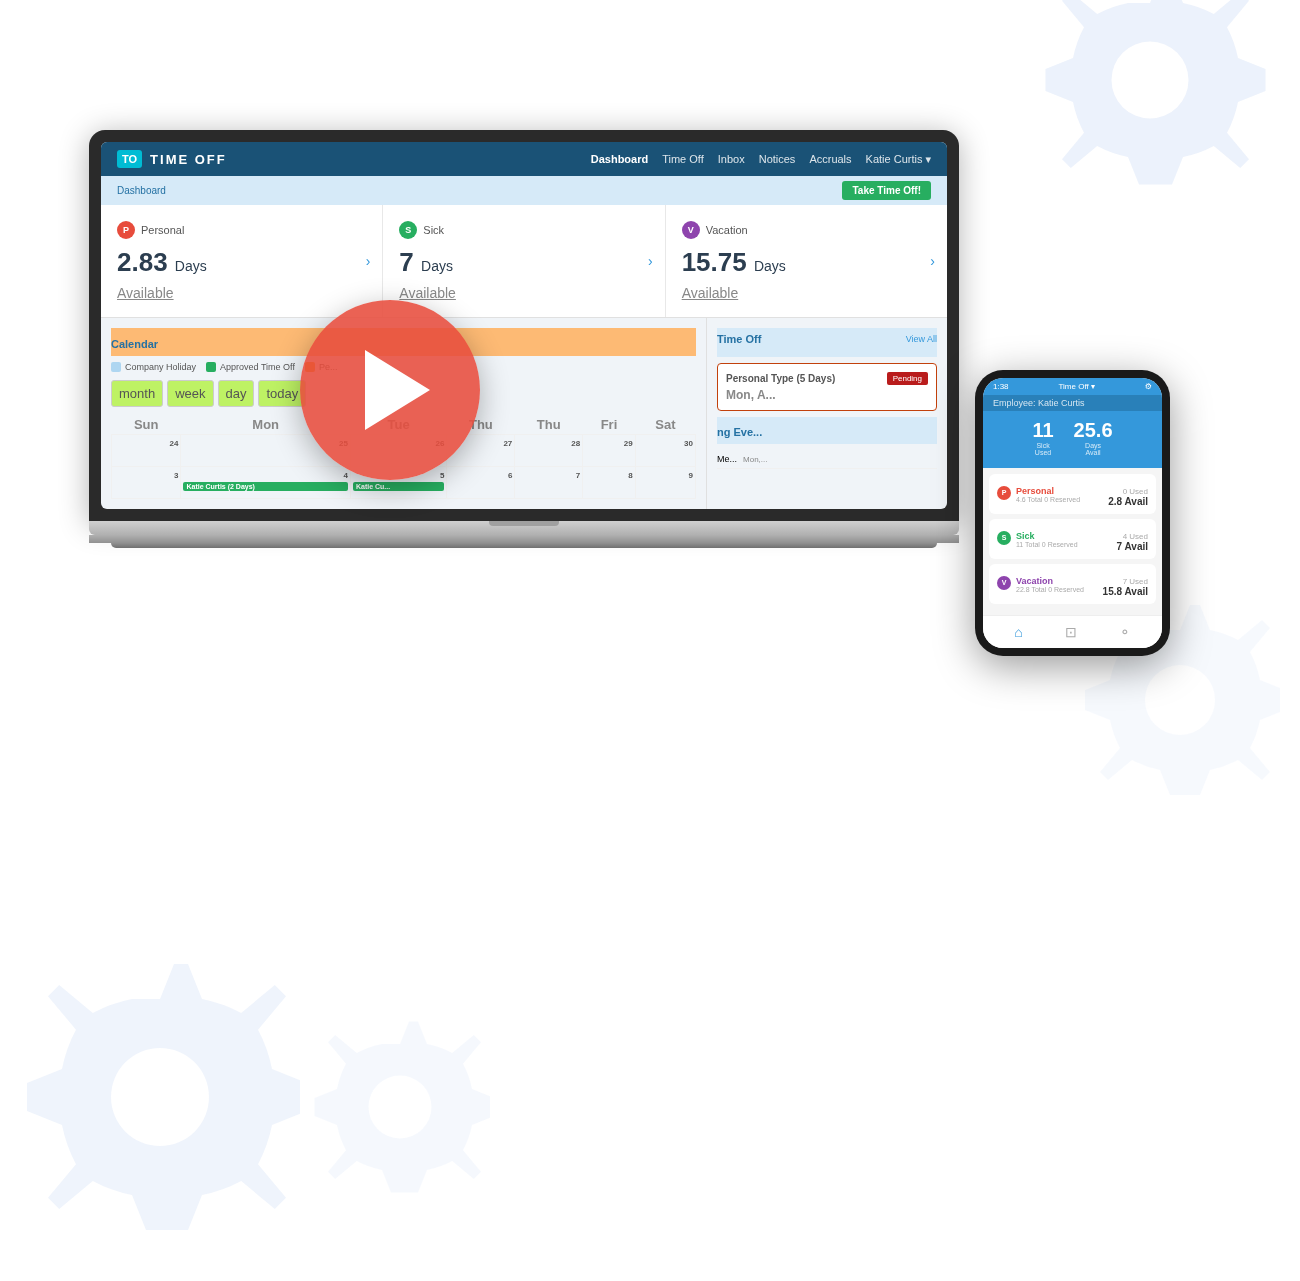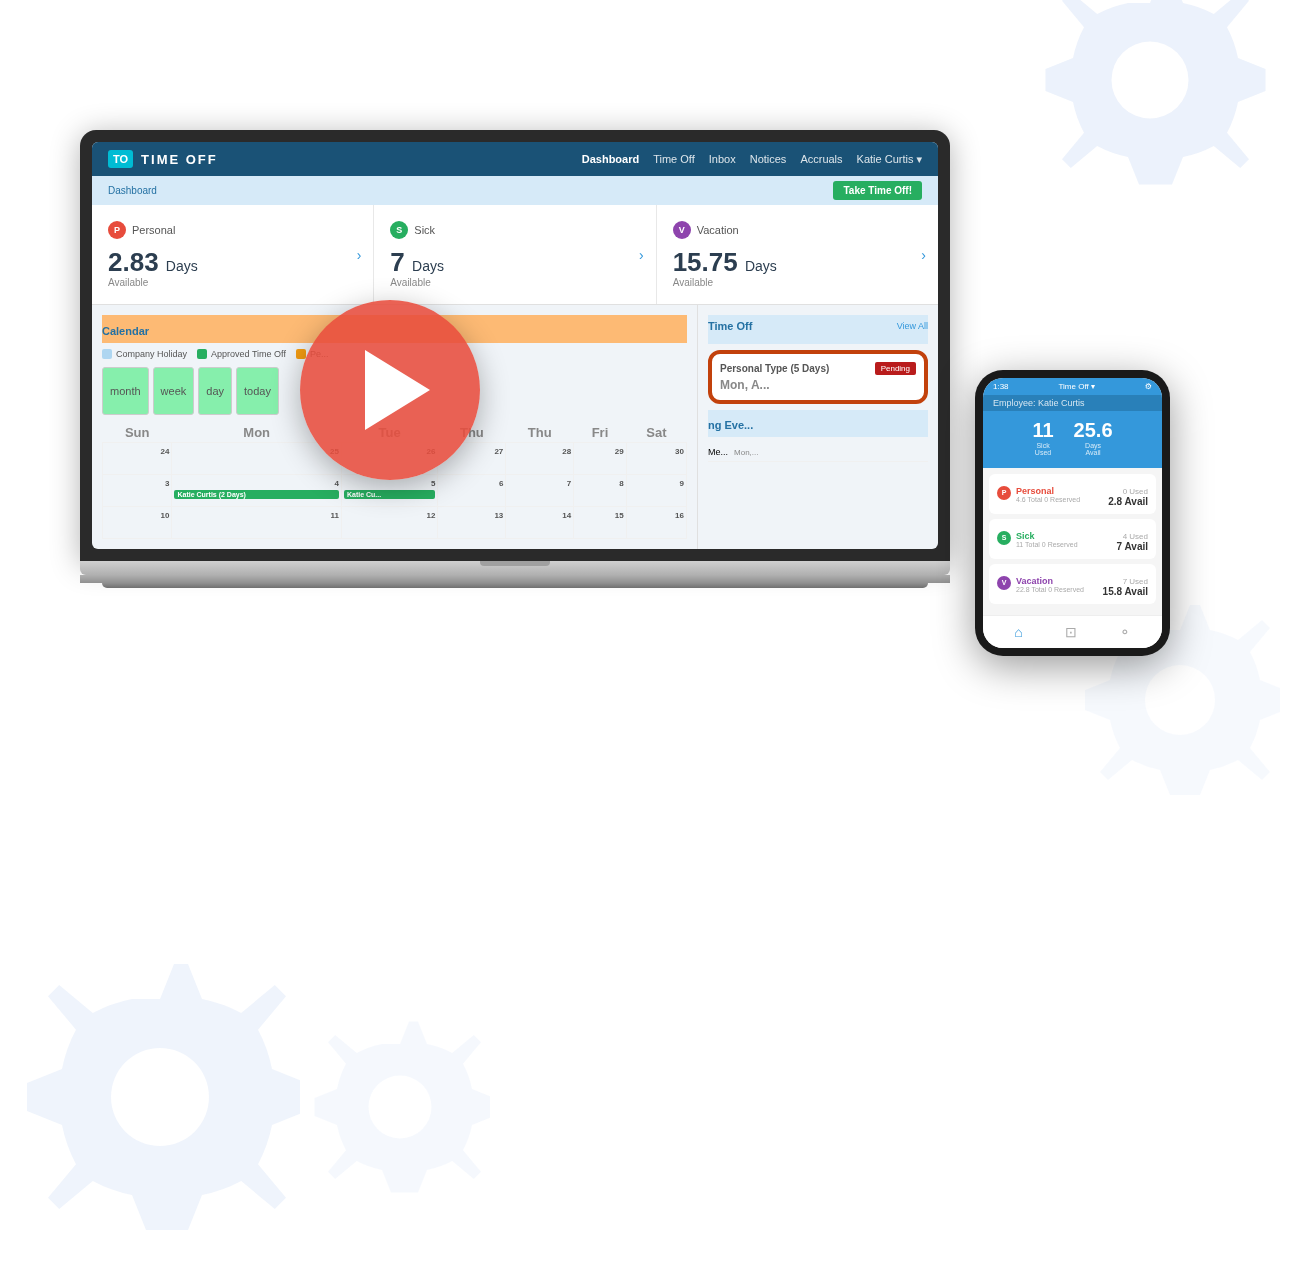--- a/index.html
+++ b/index.html
@@ -16,21 +16,21 @@
     .scene {
       position: relative;
       width: 1300px;
       height: 1281px;
     }
 
     
     .laptop {
       position: absolute;
       top: 130px;
-      left: 80px;
+      left: 89px;
       width: 870px;
     }
 
     .laptop-screen-outer {
       background: #2a2a2a;
       border-radius: 16px 16px 0 0;
       padding: 12px;
       box-shadow: 0 4px 30px rgba(0,0,0,0.3);
     }
 
@@ -160,23 +160,24 @@
       color: #2c3e50;
       line-height: 1;
     }
 
     .days-unit {
       font-size: 14px;
       font-weight: 400;
     }
 
     .days-label {
-      font-size: 10px;
+      font-size: 14px;
       color: #888;
-      margin-top: 2px;
+      margin-top: 10px;
+      text-decoration: underline;
     }
 
     .card-arrow {
       position: absolute;
       right: 12px;
       top: 50%;
       transform: translateY(-50%);
       color: #3498db;
       font-size: 14px;
     }
@@ -223,25 +224,25 @@
     .legend-dot.approved { background: #27ae60; }
     .legend-dot.personal-legend { background: #f39c12; }
 
     .cal-controls {
       display: flex;
       gap: 4px;
       margin-bottom: 8px;
     }
 
     .cal-btn {
-      padding: 17px 7px;
-      font-size: 11px;
+      padding: 5px 7px;
+      font-size: 13px;
       border: 1px solid #ccc;
       border-radius: 3px;
-      background: #86efac;
+      background: #bef264;
       color: #555;
     }
 
     .cal-grid {
       width: 100%;
       border-collapse: collapse;
     }
 
     .cal-grid th {
       font-size: 13px;
@@ -292,22 +293,22 @@
       margin-bottom: 8px;
     }
 
     .view-all {
       font-size: 9px;
       color: #3498db;
     }
 
     .timeoff-item {
       background: white;
-      border: 4px solid #c2410c;
-      border-radius: 12px;
+      border: 1px solid #c2410c;
+      border-radius: 4px;
       padding: 8px;
       margin-bottom: 6px;
     }
 
     .timeoff-item-header {
       display: flex;
       justify-content: space-between;
       align-items: center;
       margin-bottom: 3px;
     }
@@ -733,43 +734,20 @@
                   <td>
                       <div class="cal-date">7</div>
                     </td>
                   <td>
                       <div class="cal-date">8</div>
                     </td>
                   <td>
                       <div class="cal-date">9</div>
                     </td>
                 </tr>
-                <tr>
-                  <td>
-                      <div class="cal-date">10</div>
-                    </td>
-                  <td>
-                      <div class="cal-date">11</div>
-                    </td>
-                  <td>
-                      <div class="cal-date">12</div>
-                    </td>
-                  <td>
-                      <div class="cal-date">13</div>
-                    </td>
-                  <td>
-                      <div class="cal-date">14</div>
-                    </td>
-                  <td>
-                      <div class="cal-date">15</div>
-                    </td>
-                  <td>
-                      <div class="cal-date">16</div>
-                    </td>
-                </tr>
               </tbody>
             </table>
           </div>
 
           <div class="timeoff-section">
             <div style="background:#d6eaf8; padding:5px 0 4px; margin-bottom:6px;">
               <div class="section-header">
                 <span class="upcoming-title">Time Off</span>
                 <span class="view-all">View All</span>
               </div>

